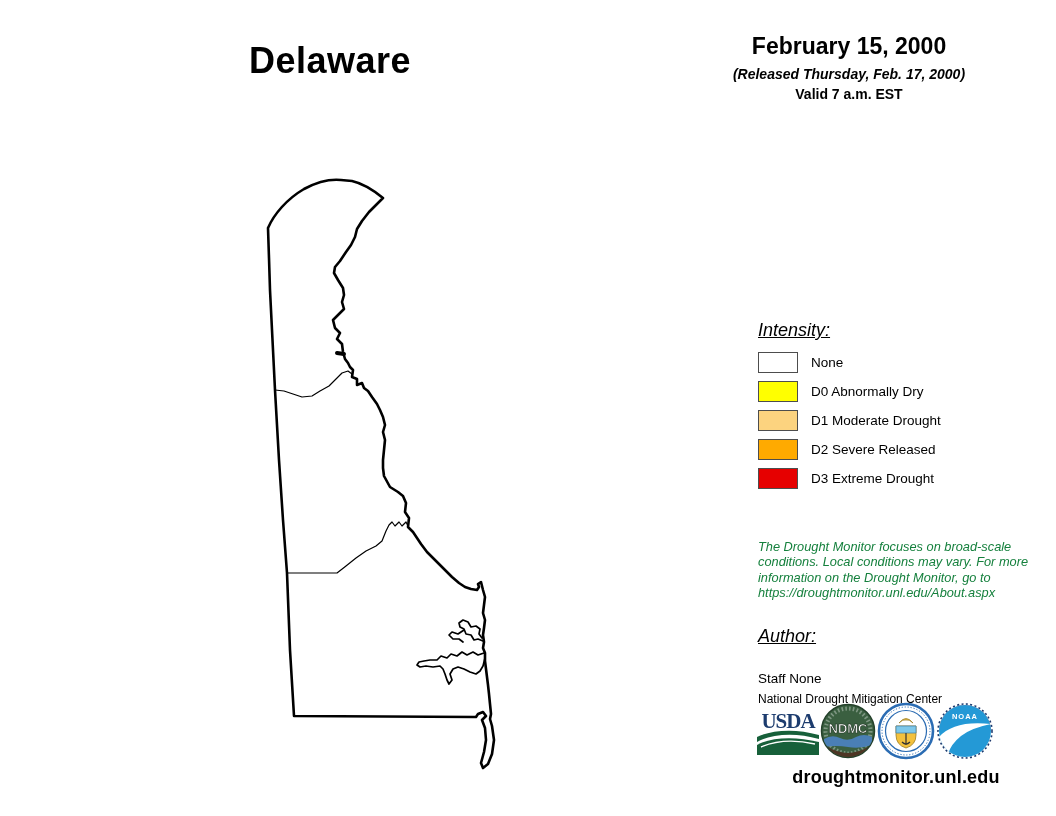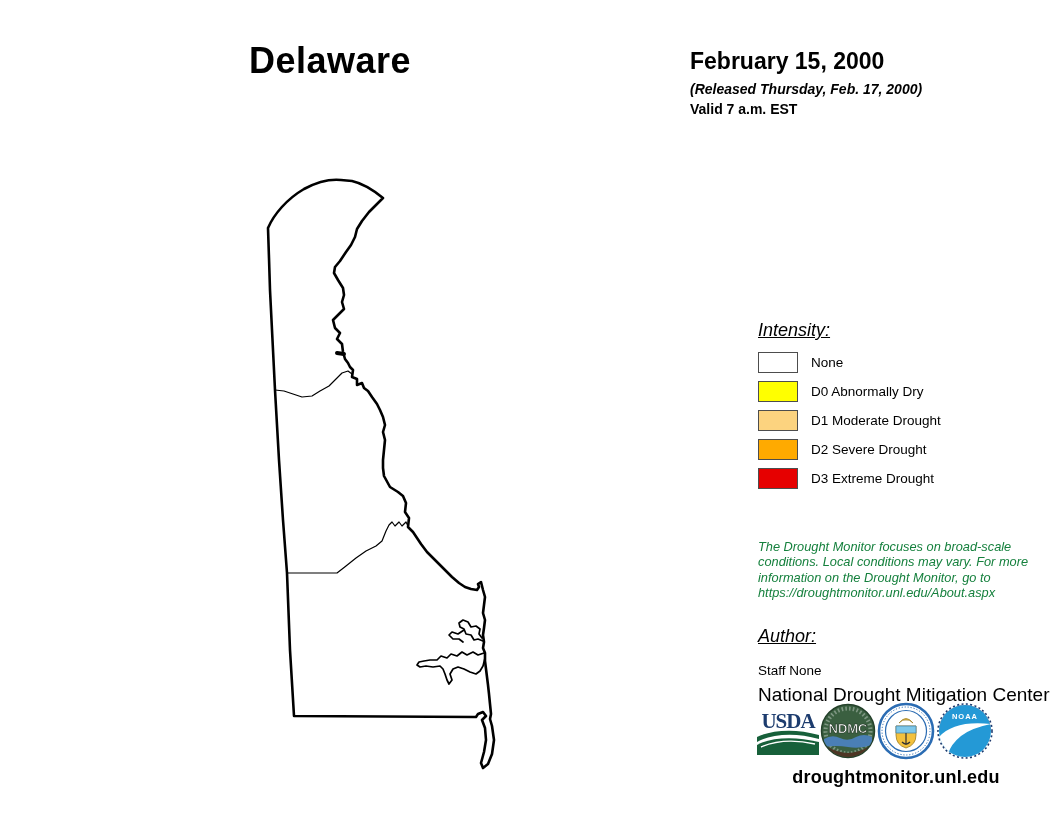--- a/index.html
+++ b/index.html
@@ -6,21 +6,21 @@
   body {
     width:1056px; height:816px; position:relative; overflow:hidden;
     background:#ffffff; color:#000;
     font-family:"Liberation Sans", sans-serif;
   }
   
   .title-block { position:absolute; left:118px; top:28px; width:424px; text-align:center; }
   .title-main  { font-size:24px; font-weight:bold; font-style:italic; letter-spacing:.5px; }
   .title-state { font-size:36px; font-weight:bold; margin-top:12px; letter-spacing:.5px; }
 
-  .date-block    { position:absolute; left:690px; top:48px; width:318px; }
+  .date-block    { position:absolute; left:690px; top:33px; width:318px; text-align:center; }
   .date-main     { font-size:23px; font-weight:bold; }
   .date-released { font-size:14px; font-weight:bold; font-style:italic; margin-top:6px; }
   .date-valid    { font-size:14px; font-weight:bold; margin-top:4px; }
 
   
   .map-svg { position:absolute; left:0; top:0; width:1056px; height:816px; }
 
   
   .legend { position:absolute; left:758px; top:320px; }
   .legend-heading { font-size:18px; font-style:italic; text-decoration:underline; margin-bottom:10px; }
@@ -28,22 +28,22 @@
   .legend-swatch{ width:40px; height:21px; border:1.5px solid #4d4d4d; box-sizing:border-box; flex:0 0 auto; }
   .legend-label { font-size:13.5px; margin-left:13px; white-space:nowrap; }
 
   
   .disclaimer { position:absolute; left:758px; top:539px; width:280px;
                 font-size:12.8px; font-style:italic; line-height:15.4px; color:#15803d; }
 
   
   .author { position:absolute; left:758px; top:626px; }
   .author-heading { font-size:18px; font-style:italic; text-decoration:underline; }
-  .author-name { font-size:13.5px; margin-top:16px; }
-  .author-org  { font-size:19px; margin-top:6px; }
+  .author-name { font-size:13.5px; margin-top:24px; }
+  .author-org  { font-size:12px; margin-top:6px; }
 
   
   .logos { position:absolute; left:757px; top:702px; display:flex; align-items:center; gap:1px; }
   .logo  { flex:0 0 auto; }
   .site-url { position:absolute; left:740px; top:767px; width:312px; text-align:center;
               font-size:18px; font-weight:bold; letter-spacing:.2px; }
 </style>
 </head>
 <body>
 
@@ -111,21 +111,21 @@
   <div class="legend-row">
     <div class="legend-swatch" style="background-color: rgb(255, 255, 0);"></div>
     <div class="legend-label">D0 Abnormally Dry</div>
   </div>
   <div class="legend-row">
     <div class="legend-swatch" style="background-color: rgb(252, 211, 127);"></div>
     <div class="legend-label">D1 Moderate Drought</div>
   </div>
   <div class="legend-row">
     <div class="legend-swatch" style="background-color: rgb(255, 170, 0);"></div>
-    <div class="legend-label">D2 Severe Drought</div>
+    <div class="legend-label">D2 Severe Released</div>
   </div>
   <div class="legend-row">
     <div class="legend-swatch" style="background-color: rgb(230, 0, 0);"></div>
     <div class="legend-label">D3 Extreme Drought</div>
   </div>
 </div>
 
 <div class="disclaimer">
   <div>The Drought Monitor focuses on broad-scale</div>
   <div>conditions. Local conditions may vary. For more</div>

